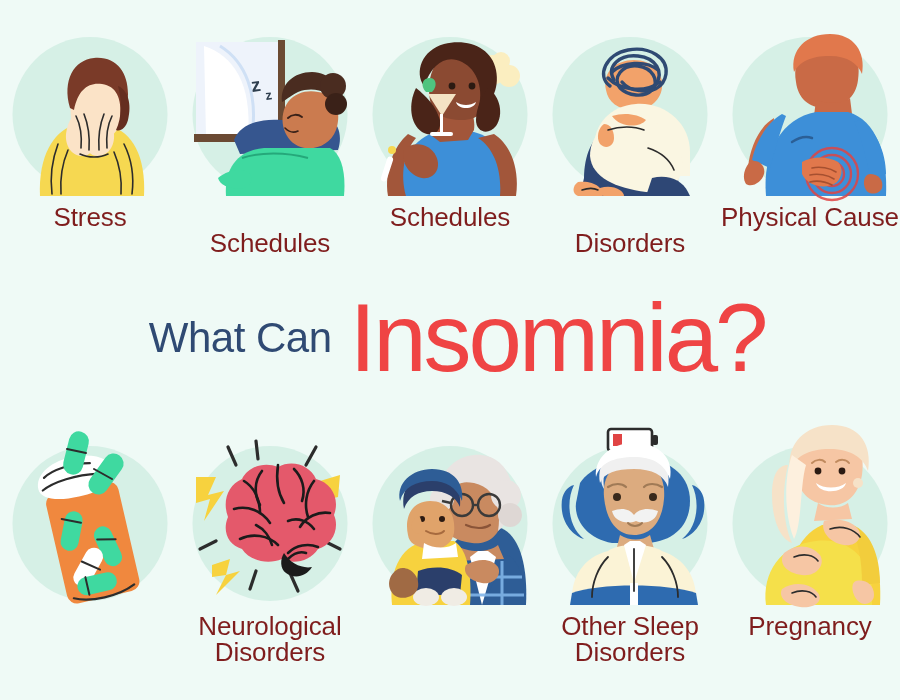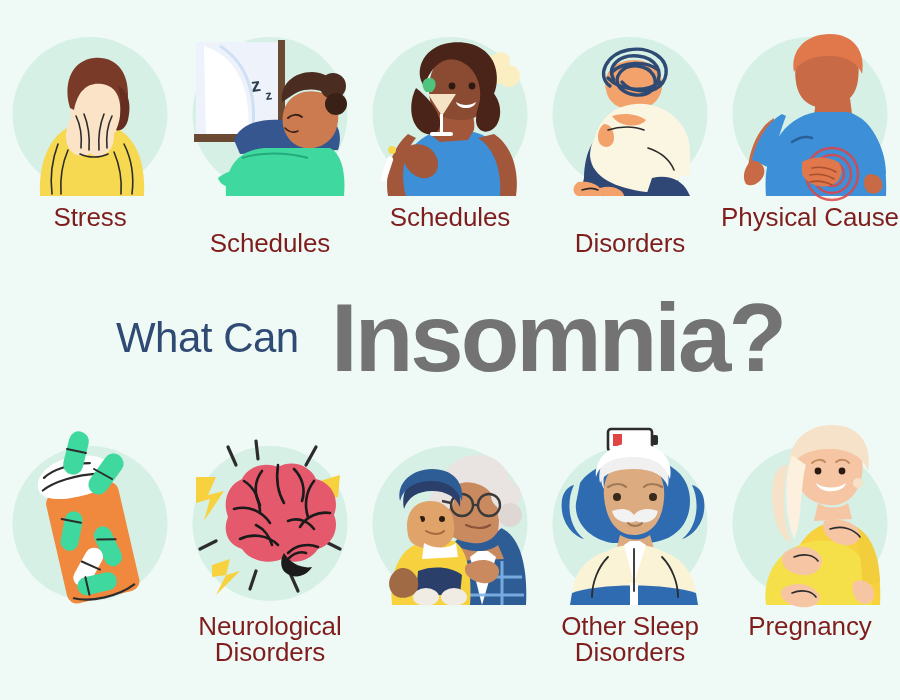--- a/index.html
+++ b/index.html
@@ -74,34 +74,34 @@
   #title-block {
     position: absolute;
     top: 278px; left: 0;
     width: 900px; height: 120px;
     display: flex;
     align-items: center;
     justify-content: center;
   }
   #title-small {
     width: 215px;
-    text-align: left;
+    text-align: right;
     font-size: 42px;
     line-height: 48px;
     color: #2f4a73;
     font-weight: 400;
     letter-spacing: -0.5px;
     padding-right: 18px;
   }
   #title-small .tl { display: block; }
   #title-main {
     font-size: 96px;
     line-height: 100px;
-    font-weight: 700;
-    color: #737373;
+    font-weight: 400;
+    color: #ef4444;
     letter-spacing: -3px;
   }
 </style>
 </head>
 <body>
 
 <div id="infographic">
 
   <div class="row" id="row-top">
 

